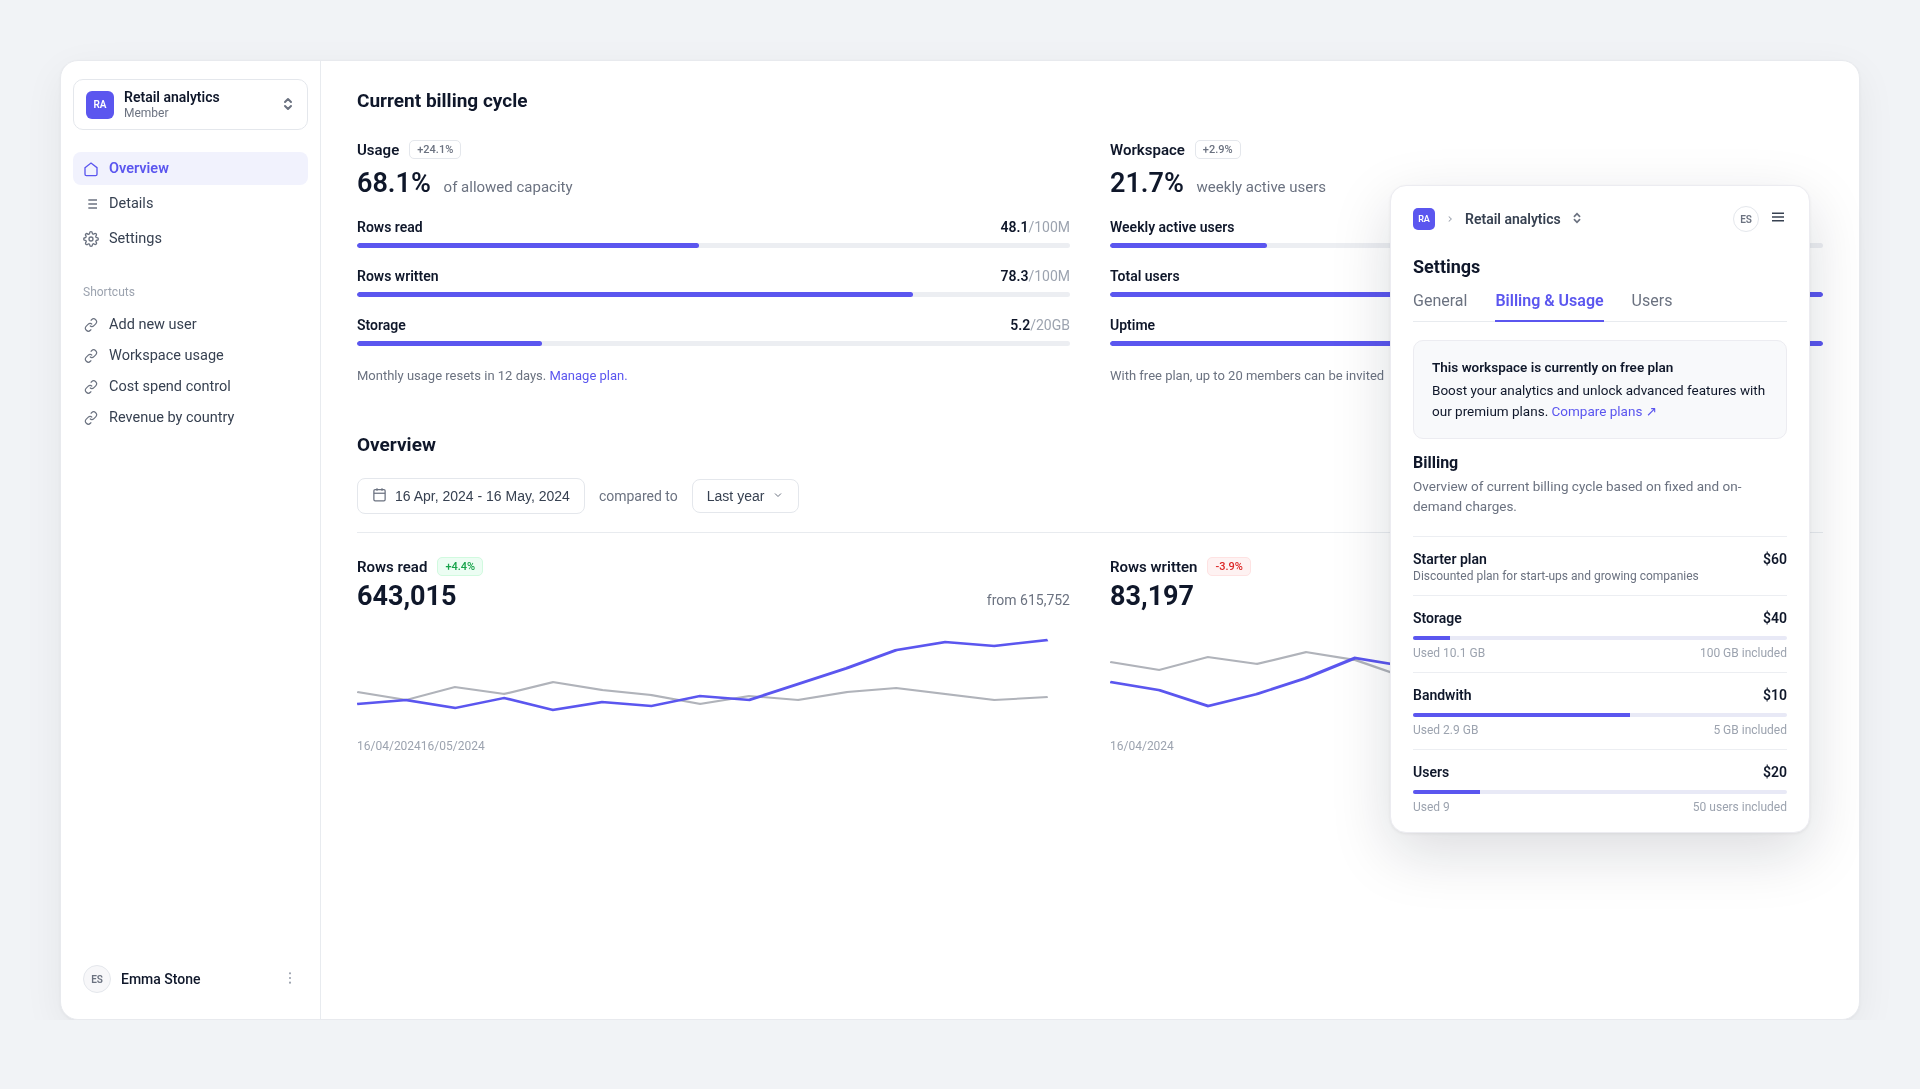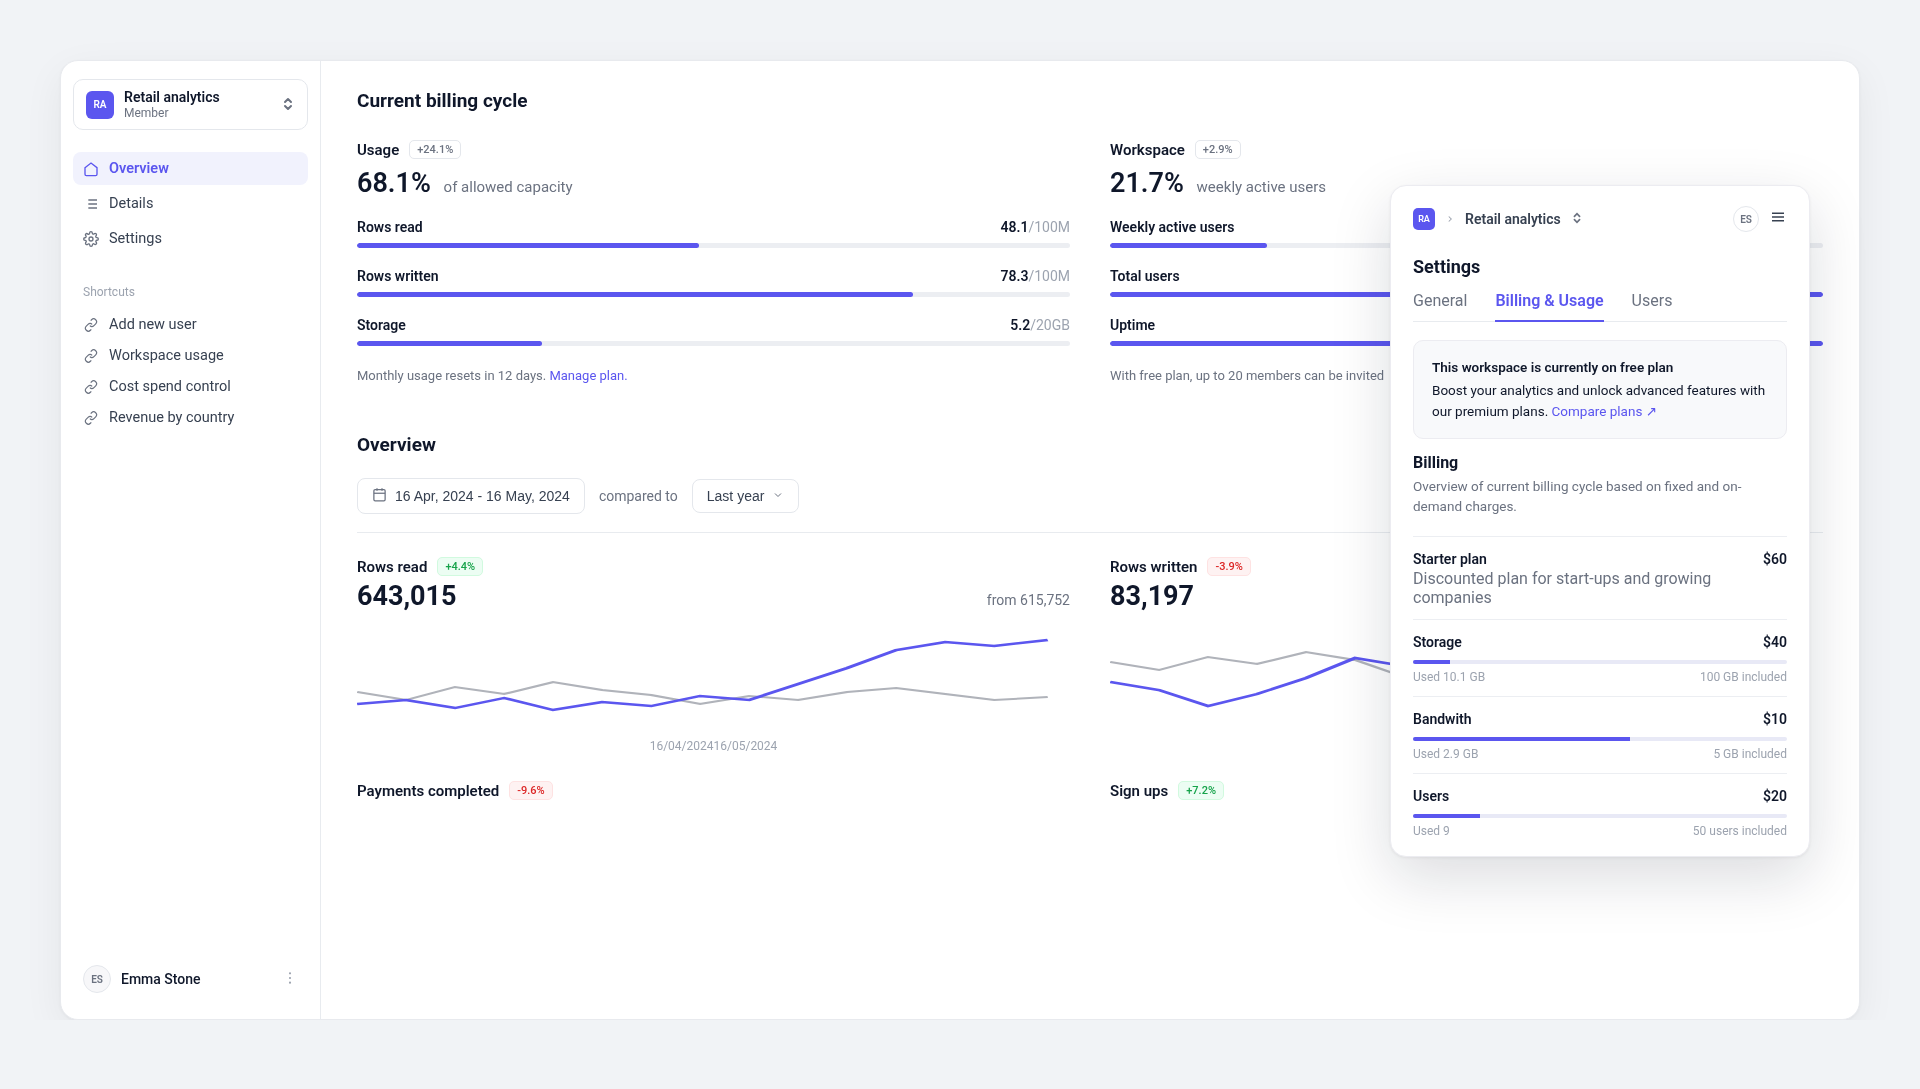--- a/index.html
+++ b/index.html
@@ -132,21 +132,21 @@
 .charts-row { display: flex; gap: 40px; }
 .chart-box { flex: 1; }
 .chart-header { display:flex; align-items:center; gap:10px; margin-bottom:4px; }
 .chart-big { font-size: 27px; font-weight: 700; }
 .chart-sub {
   display:flex; justify-content: space-between; align-items: baseline;
   margin-bottom: 10px;
 }
 .chart-from { font-size: 14px; color: #6b7280; }
 .sparkline { width: 100%; height: 110px; }
-.axis-labels { display:flex; justify-content: center; font-size: 12px; color: #9ca3af; margin-top: 4px; }
+.axis-labels { display:flex; justify-content: flex-start; font-size: 12px; color: #9ca3af; margin-top: 4px; }
 .mini-row { display:flex; gap:40px; margin-top: 28px; }
 .mini-box { flex:1; display:flex; align-items:center; gap:10px; }
 
 
 .float-panel {
   position: absolute;
   top: 185px;
   right: 110px;
   width: 420px;
   background: #fff;
@@ -174,21 +174,21 @@
 }
 .callout-title { font-weight:600; margin-bottom: 2px; }
 .callout a { color:#5b56ef; text-decoration:none; }
 .billing-title { font-size:16px; font-weight:700; }
 .billing-sub { font-size:13.5px; color:#6b7280; margin-top:4px; margin-bottom: 20px; line-height:1.5;}
 .bill-item {
   border-top:1px solid #eceef2; padding: 14px 0 12px;
 }
 .bill-row { display:flex; justify-content:space-between; align-items:flex-start; }
 .bill-name { font-weight:600; font-size:14px; }
-.bill-desc { font-size:16px; color:#6b7280; margin-top:2px; }
+.bill-desc { font-size:12px; color:#6b7280; margin-top:2px;text-align:center; }
 .bill-price { font-weight:600; }
 .bill-bar { height:4px; background:#e8e9f6; border-radius:3px; margin-top:10px; overflow:hidden; }
 .bill-fill { height:100%; background:#5b56ef; }
 .bill-use { display:flex; justify-content:space-between; font-size:12px; color:#9ca3af; margin-top:6px; }
 </style>
 </head>
 <body>
 
 <div class="app-window">
 
@@ -430,30 +430,20 @@
           <polyline fill="none" stroke="#b0b3ba" stroke-width="2" points="0,40 22,48 44,35 66,42 88,30 110,38 132,55 154,65 176,55 198,62 220,40 242,48 264,65 286,72 310,78"></polyline>
           <polyline fill="none" stroke="#5b56ef" stroke-width="2.4" points="0,60 22,68 44,84 66,72 88,56 110,36 132,44 154,64 176,52 198,68 220,82 242,60 264,38 286,50 310,46"></polyline>
         </svg>
         <div class="axis-labels">
           <span>16/04/2024</span>
           <span></span>
         </div>
       </div>
     </div>
 
-    <div class="mini-row">
-      <div class="mini-box">
-        <span class="metric-title">Payments completed</span>
-        <span class="badge red">-9.6%</span>
-      </div>
-      <div class="mini-box">
-        <span class="metric-title">Sign ups</span>
-        <span class="badge green">+7.2%</span>
-      </div>
-    </div>
   </main>
 </div>
 
 <div class="float-panel">
   <div class="fp-header">
     <div class="fp-badge">RA</div>
     <span class="fp-crumb-sep">
       <svg width="10" height="10" viewBox="0 0 24 24" fill="none" stroke="currentColor" stroke-width="2.5">
           <polyline points="9 18 15 12 9 6"></polyline>
         </svg>

